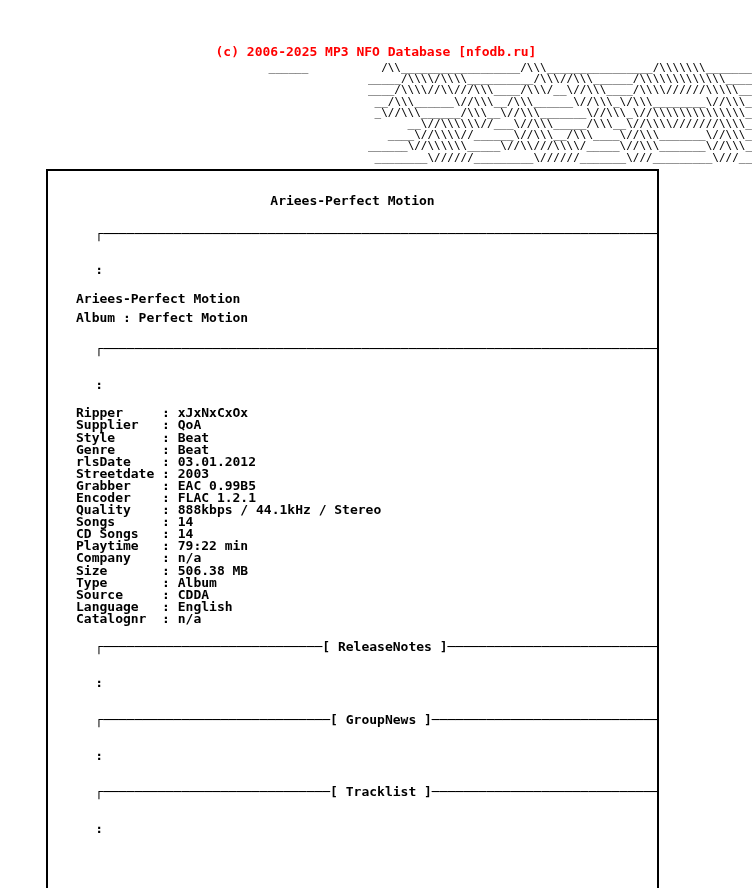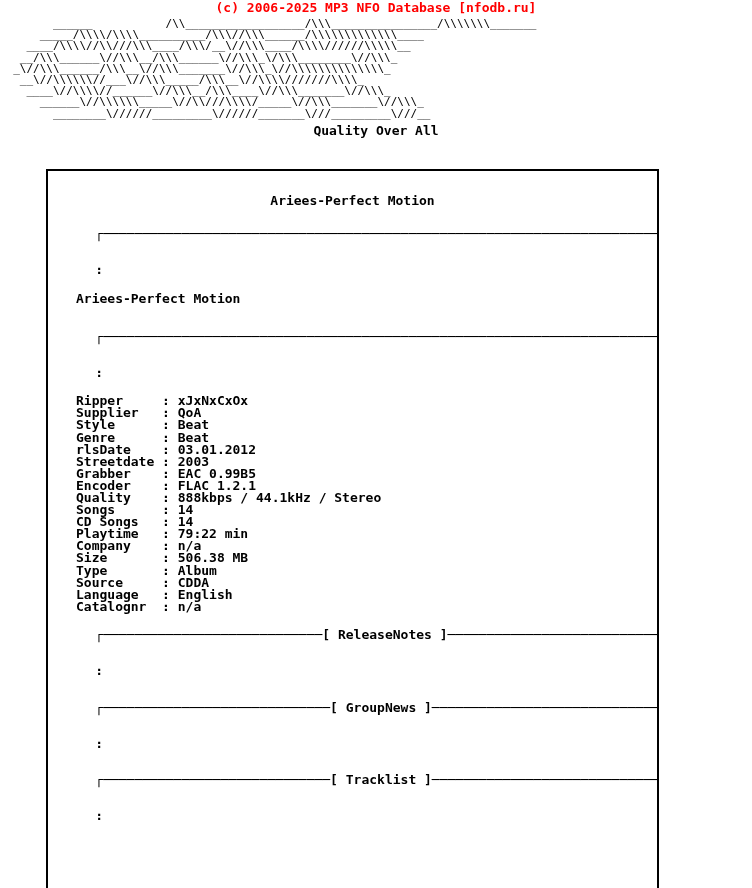--- a/index.html
+++ b/index.html
@@ -20,30 +20,31 @@
   .banner {
     text-align: center;
     color: #ff0000;
     font-family: "DejaVu Sans Mono", "Liberation Mono", monospace;
     font-size: 13px;
     font-weight: bold;
     line-height: 14px;
     letter-spacing: 0px;
     padding-top: 1px;
     white-space: pre;
+    margin-top: 44px;
   }
 
   
   .ascii-logo {
     white-space: pre;
     font-family: "DejaVu Sans Mono", "Liberation Mono", monospace;
     font-size: 11px;
     line-height: 11.2px;
     color: #000000;
-    text-align: left;
+    text-align: right;
     margin: 3px 0 0 0;
     letter-spacing: 0px;
   }
 
   .tagline {
     white-space: pre;
     text-align: center;
     font-size: 13px;
     line-height: 16px;
     font-weight: bold;
@@ -125,20 +126,21 @@
   <div class="boxline pad-l">
     <span>:                                                                        :</span>
   </div>
 
   <div class="spacer-xs"></div>
 
   <div class="info-block">Ariees-Perfect Motion</div>
 
   <div class="spacer-sm"></div>
 
+  <div class="info-block">Album : Perfect Motion</div>
 
   <div class="spacer-sm"></div>
 
   <div class="boxline pad-l">
     <span>┌────────────────────────────────────────────────────────────────────────┐</span>
   </div>
   <div class="boxline pad-l">
     <span>:                                                                        :</span>
   </div>
 

